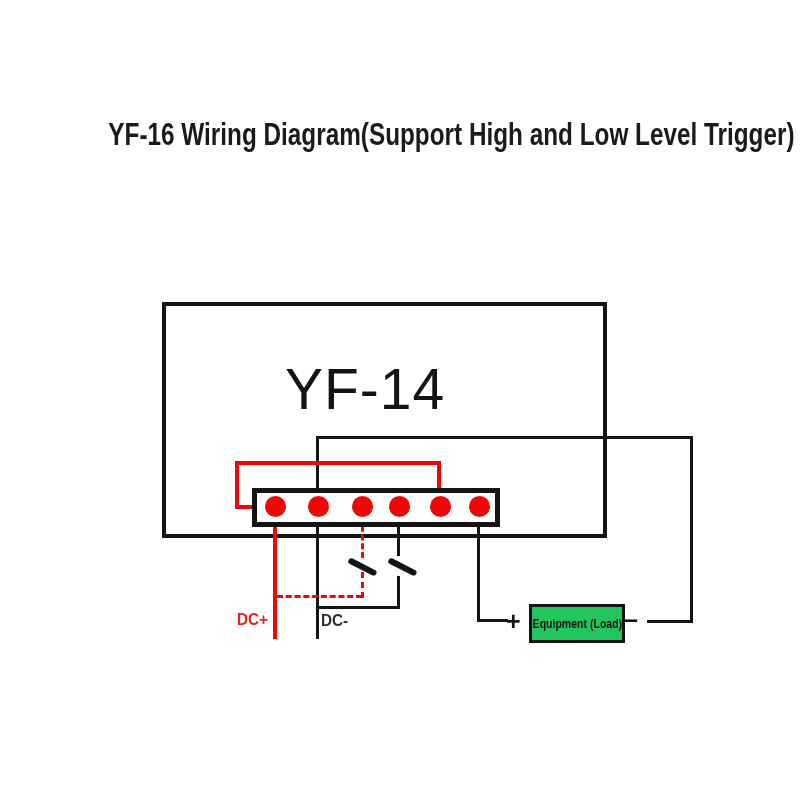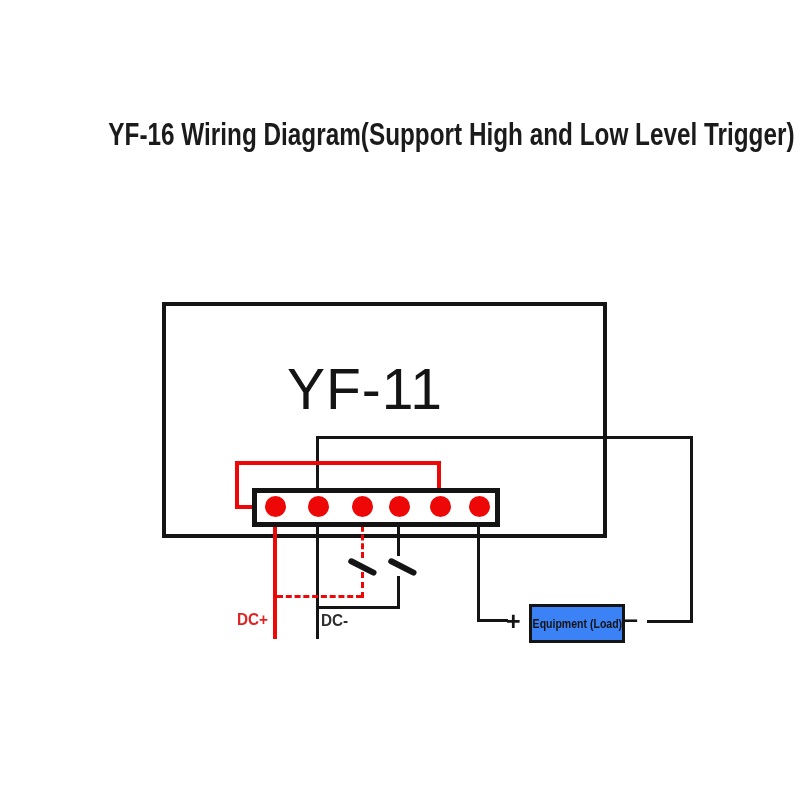--- a/index.html
+++ b/index.html
@@ -74,37 +74,37 @@
   .lbl-minus{left:624px;top:605px;font-size:25px;color:#141414;line-height:29px;}
   
   .input-box{
     position:absolute;left:225px;top:639px;width:117px;height:45px;
     border:3px solid #ee0707;box-sizing:border-box;background:#fff;
     padding:3px 0 0 11px;color:#141414;font-weight:bold;font-size:14.5px;line-height:16px;
   }
   .input-box div{transform:scaleX(.95);transform-origin:left;white-space:nowrap;}
   .equipment-box{
     position:absolute;left:529px;top:604px;width:96px;height:39px;
-    border:3px solid #141414;box-sizing:border-box;background:#3b82f6;
+    border:3px solid #141414;box-sizing:border-box;background:#22c55e;
     display:flex;align-items:center;justify-content:center;
     color:#141414;font-weight:bold;font-size:13.5px;
   }
   .equipment-box span{transform:scaleX(.78);white-space:nowrap;}
 </style>
 </head>
 <body>
 
 <div id="canvas">
 
   <div class="title-row">
     <span>YF-16 Wiring Diagram(Support High and Low Level Trigger)</span>
   </div>
 
   <div class="module-box"></div>
-  <div class="module-label">YF-11</div>
+  <div class="module-label">YF-14</div>
 
   <div class="wire bk wa-v1"></div>
   <div class="wire bk wa-h1"></div>
   <div class="wire bk wa-v2"></div>
   <div class="wire bk wa-h2"></div>
   <div class="wire bk wb-v"></div>
   <div class="wire bk wb-h"></div>
   <div class="wire bk wt-v1"></div>
   <div class="wire bk wt-v2"></div>
   <div class="wire bk wt-h"></div>

